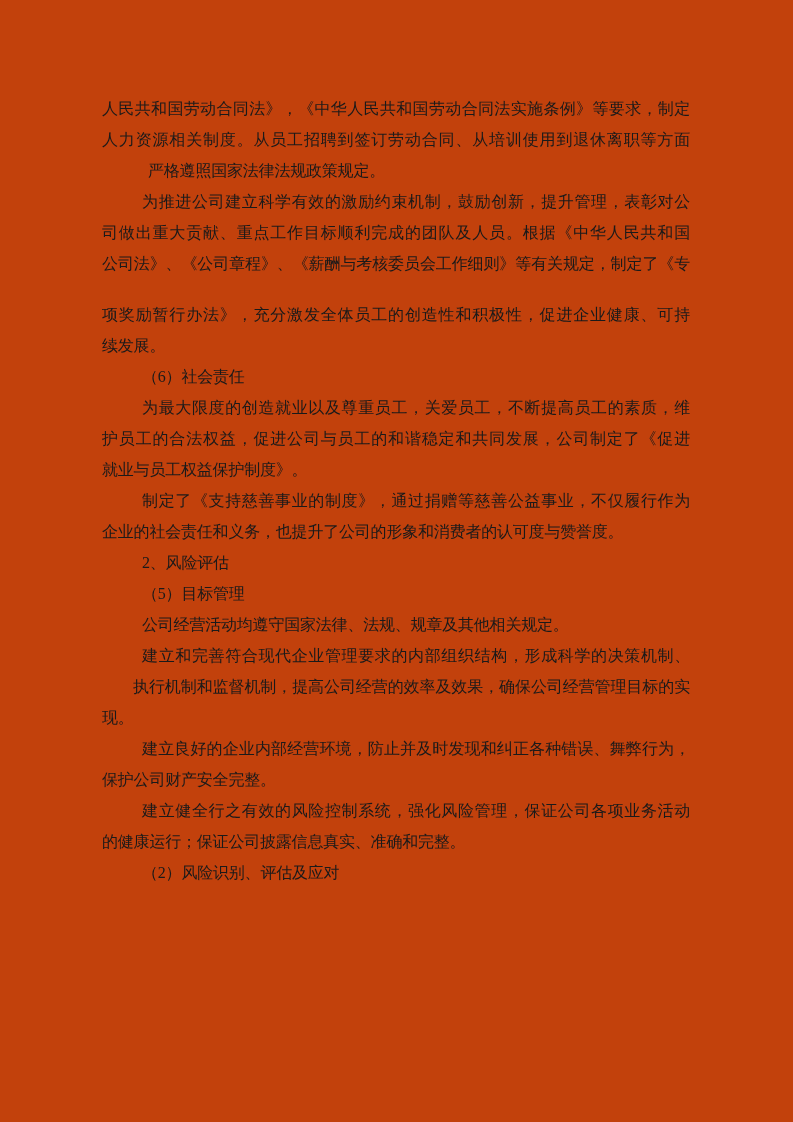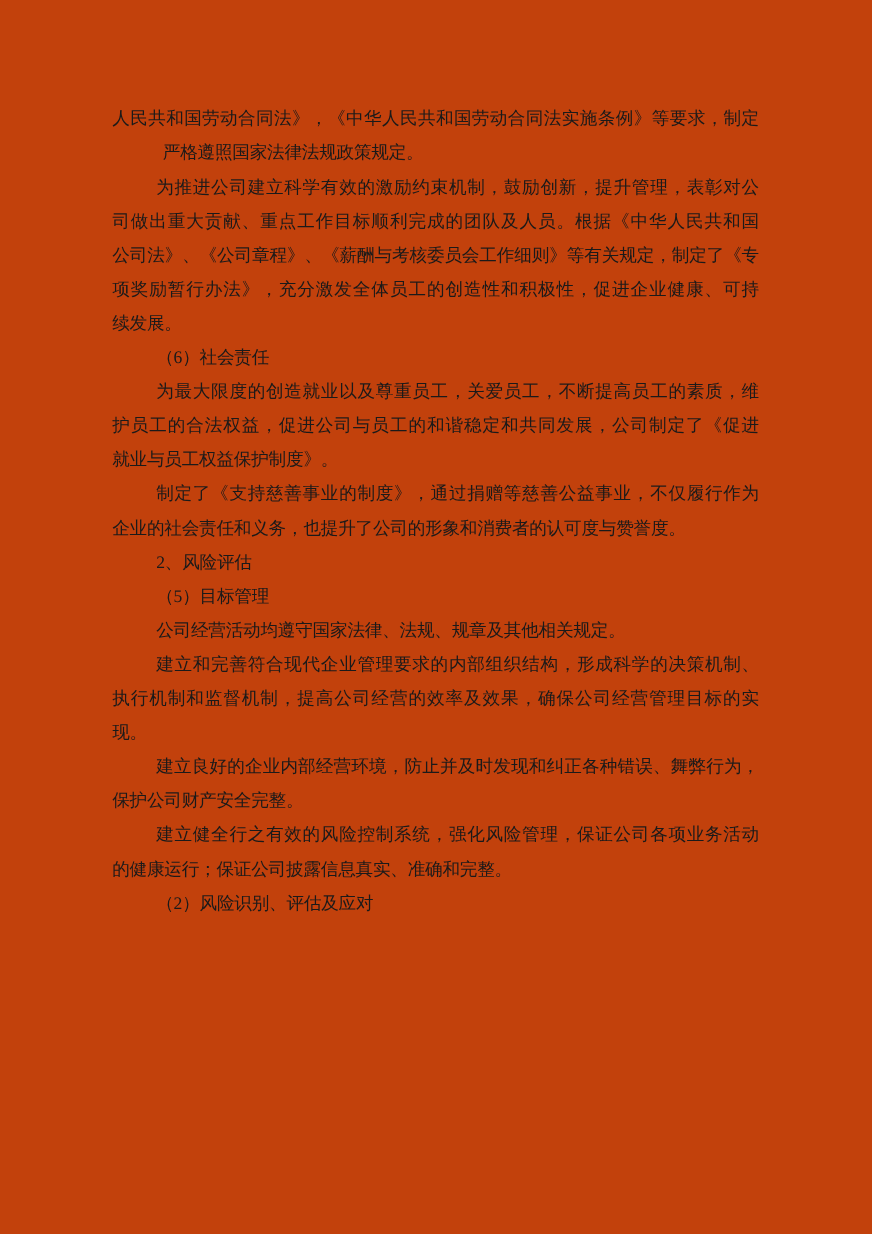--- a/index.html
+++ b/index.html
@@ -43,27 +43,28 @@
     text-indent: 40px;
   }
 </style>
 </head>
 <body>
 
 <div class="page" style="background: #c2410c; padding-left: 27px;">
   <div class="content">
       <div class="paragraph">
         <div class="line justify" style="color: rgb(26, 26, 26);">人民共和国劳动合同法》，《中华人民共和国劳动合同法实施条例》等要求，制定</div>
+        <div class="line justify" style="color: rgb(26, 26, 26);">人力资源相关制度。从员工招聘到签订劳动合同、从培训使用到退休离职等方面</div>
         <div class="line" style="color: rgb(26, 26, 26); margin-left: 46px;">严格遵照国家法律法规政策规定。</div>
       </div>
       <div class="paragraph">
         <div class="line justify first-indent" style="color: rgb(26, 26, 26);">为推进公司建立科学有效的激励约束机制，鼓励创新，提升管理，表彰对公</div>
         <div class="line justify" style="color: rgb(26, 26, 26);">司做出重大贡献、重点工作目标顺利完成的团队及人员。根据《中华人民共和国</div>
         <div class="line justify" style="color: rgb(26, 26, 26);">公司法》、《公司章程》、《薪酬与考核委员会工作细则》等有关规定，制定了《专</div>
-        <div class="line justify" style="color: rgb(26, 26, 26);">项奖励暂行办法》，充分激发全体员工的创造性和积极性，促进企业健康、可持</div>
+        <div class="line justify" style="color: rgb(26, 26, 26); margin-top: 20px;">项奖励暂行办法》，充分激发全体员工的创造性和积极性，促进企业健康、可持</div>
         <div class="line" style="color: rgb(26, 26, 26);">续发展。</div>
       </div>
       <div class="paragraph">
         <div class="line first-indent" style="color: rgb(26, 26, 26);">（6）社会责任</div>
       </div>
       <div class="paragraph">
         <div class="line justify first-indent" style="color: rgb(26, 26, 26);">为最大限度的创造就业以及尊重员工，关爱员工，不断提高员工的素质，维</div>
         <div class="line justify" style="color: rgb(26, 26, 26);">护员工的合法权益，促进公司与员工的和谐稳定和共同发展，公司制定了《促进</div>
         <div class="line" style="color: rgb(26, 26, 26);">就业与员工权益保护制度》。</div>
       </div>
@@ -75,21 +76,21 @@
         <div class="line first-indent" style="color: rgb(26, 26, 26);">2、风险评估</div>
       </div>
       <div class="paragraph">
         <div class="line first-indent" style="color: rgb(26, 26, 26);">（5）目标管理</div>
       </div>
       <div class="paragraph">
         <div class="line first-indent" style="color: rgb(26, 26, 26);">公司经营活动均遵守国家法律、法规、规章及其他相关规定。</div>
       </div>
       <div class="paragraph">
         <div class="line justify first-indent" style="color: rgb(26, 26, 26);">建立和完善符合现代企业管理要求的内部组织结构，形成科学的决策机制、</div>
-        <div class="line justify" style="color: rgb(26, 26, 26);">执行机制和监督机制，提高公司经营的效率及效果，确保公司经营管理目标的实</div>
+        <div class="line justify" style="color: rgb(26, 26, 26); margin-left: 31px;">执行机制和监督机制，提高公司经营的效率及效果，确保公司经营管理目标的实</div>
         <div class="line" style="color: rgb(26, 26, 26);">现。</div>
       </div>
       <div class="paragraph">
         <div class="line justify first-indent" style="color: rgb(26, 26, 26);">建立良好的企业内部经营环境，防止并及时发现和纠正各种错误、舞弊行为，</div>
         <div class="line" style="color: rgb(26, 26, 26);">保护公司财产安全完整。</div>
       </div>
       <div class="paragraph">
         <div class="line justify first-indent" style="color: rgb(26, 26, 26);">建立健全行之有效的风险控制系统，强化风险管理，保证公司各项业务活动</div>
         <div class="line" style="color: rgb(26, 26, 26);">的健康运行；保证公司披露信息真实、准确和完整。</div>
       </div>

